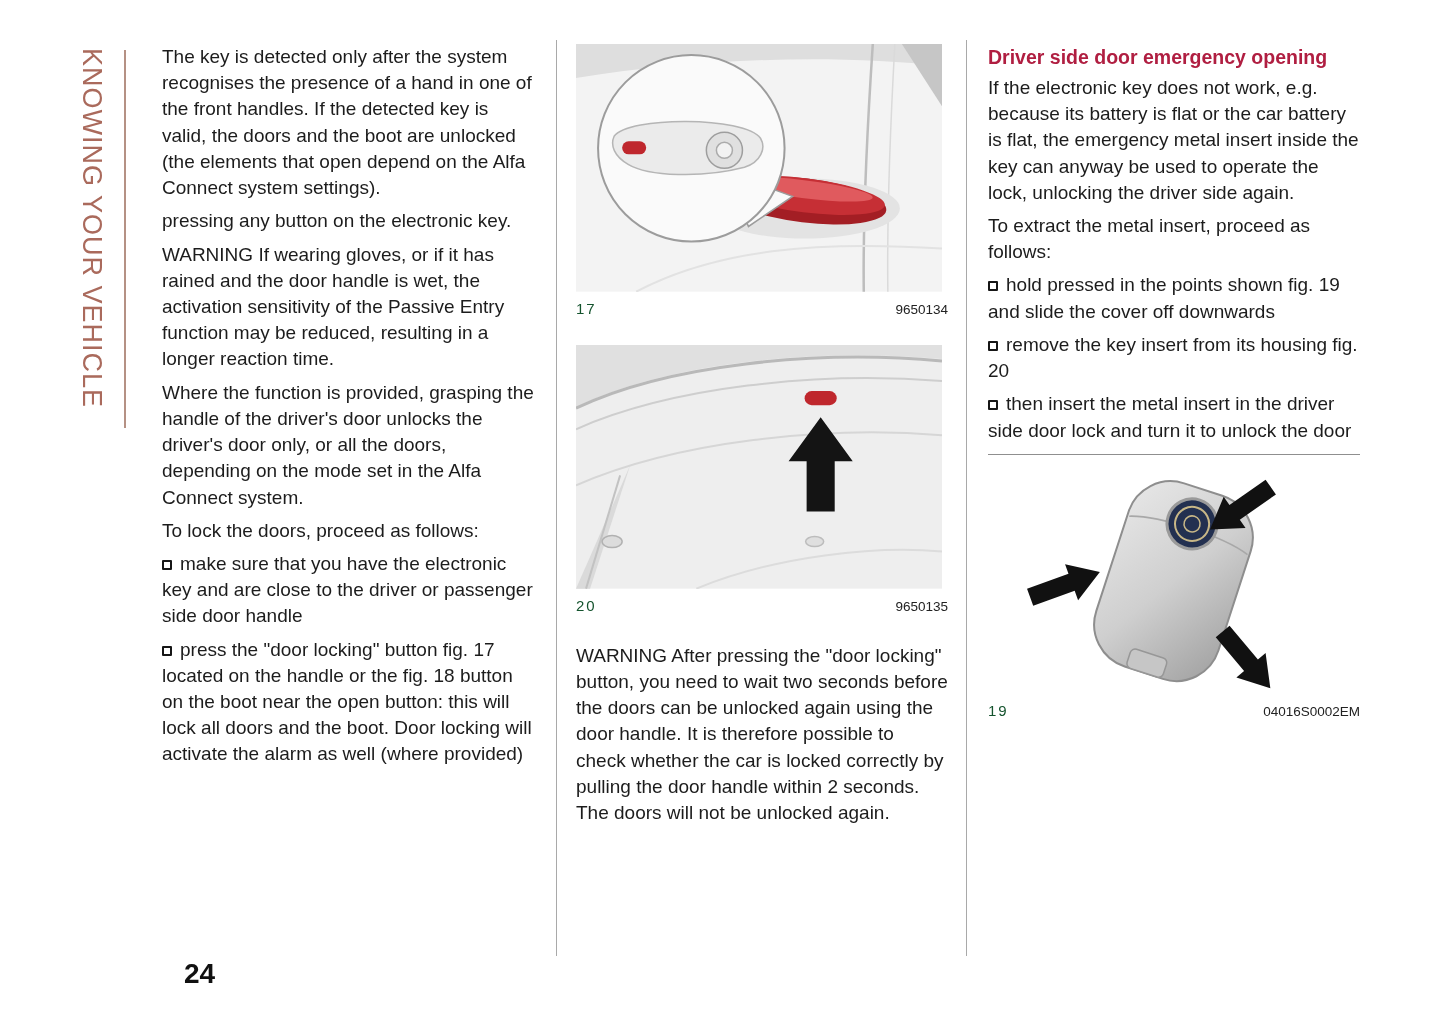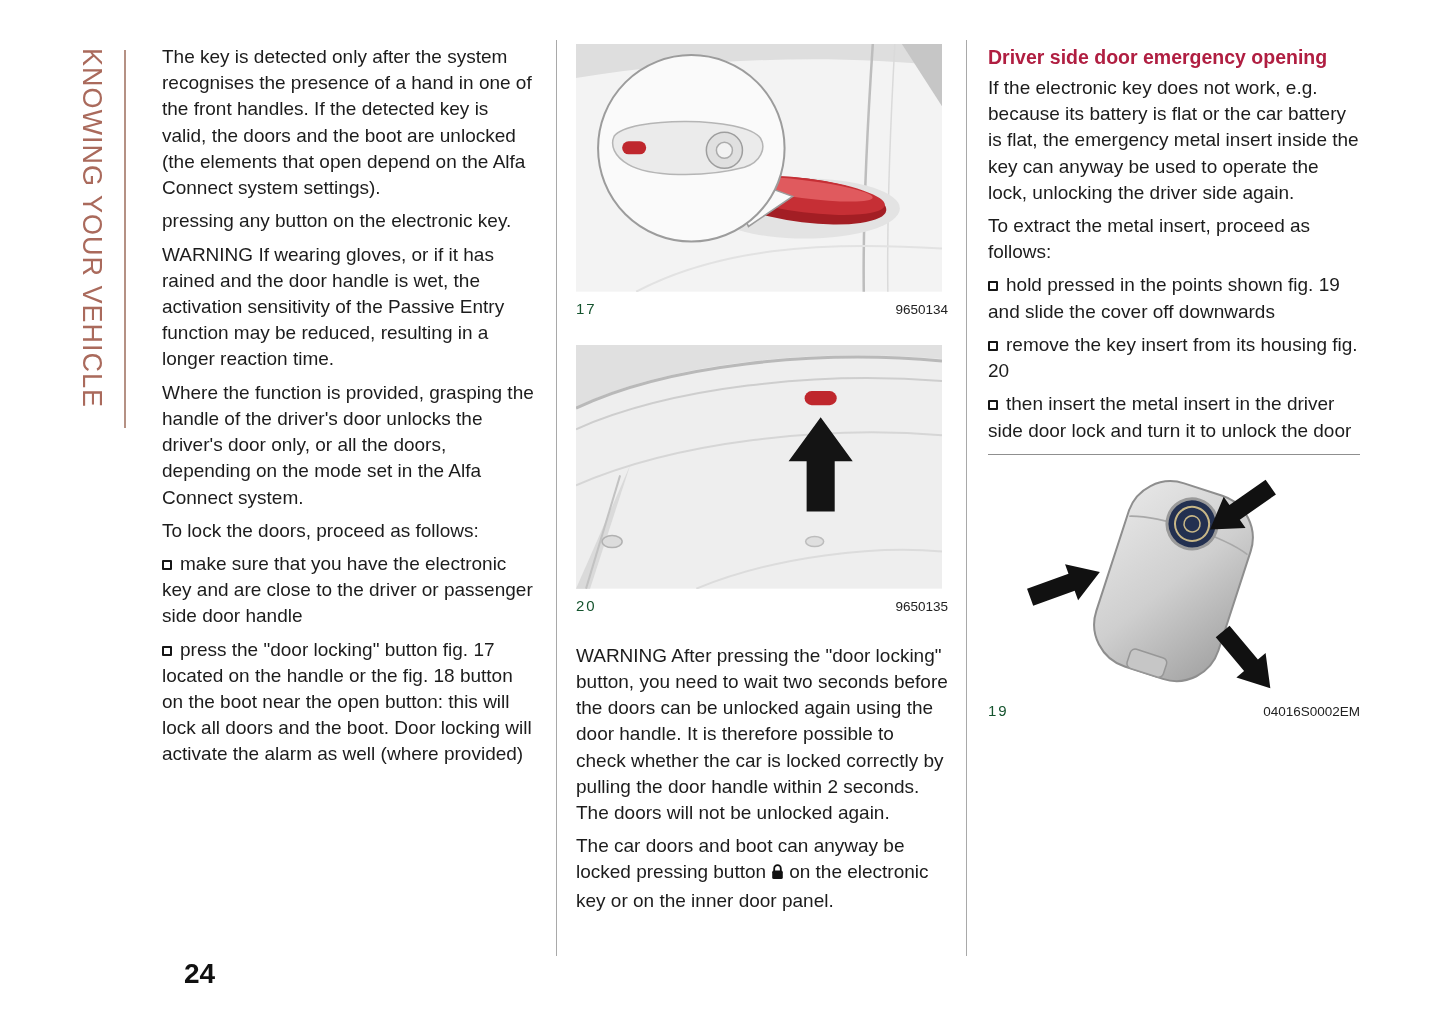--- a/index.html
+++ b/index.html
@@ -108,26 +108,20 @@
         <ellipse cx="238" cy="196" rx="9" ry="5" fill="#dfdfdf" stroke="#bcbcbc" stroke-width="1.5"></ellipse>
         <path d="M120,243 C200,210 300,200 365,206" stroke="#dcdcdc" stroke-width="2" fill="none"></path>
       </svg>
       <figcaption class="figrow">
         <span class="figno">20</span>
         <span class="figcode">9650135</span>
       </figcaption>
     </figure>
 
     <p>WARNING After pressing the "door locking" button, you need to wait two seconds before the doors can be unlocked again using the door handle. It is therefore possible to check whether the car is locked correctly by pulling the door handle within 2 seconds. The doors will not be unlocked again.</p>
-    <p>
-      <span>The car doors and boot can anyway be locked pressing button</span><span class="lock"><svg width="13" height="16" viewBox="0 0 13 16">
-            <path d="M3.2,7 L3.2,4.4 a3.3,3.3 0 0 1 6.6,0 L9.8,7" fill="none" stroke="#111" stroke-width="1.8"></path>
-            <rect x="1.2" y="6.6" width="10.6" height="8.4" rx="1.6" fill="#111"></rect>
-          </svg></span><span>on the electronic key or on the inner door panel.</span>
-    </p>
   </div>
 
   <div class="col col3">
     <div class="heading" style="margin-top:0;">Driver side door emergency opening</div>
     <p>If the electronic key does not work, e.g. because its battery is flat or the car battery is flat, the emergency metal insert inside the key can anyway be used to operate the lock, unlocking the driver side again.</p>
     <p>To extract the metal insert, proceed as follows:</p>
     <div class="bullet"><span class="sq"></span><span>hold pressed in the points shown fig. 19 and slide the cover off downwards</span></div>
     <div class="bullet"><span class="sq"></span><span>remove the key insert from its housing fig. 20</span></div>
     <div class="bullet"><span class="sq"></span><span>then insert the metal insert in the driver side door lock and turn it to unlock the door</span></div>
 

